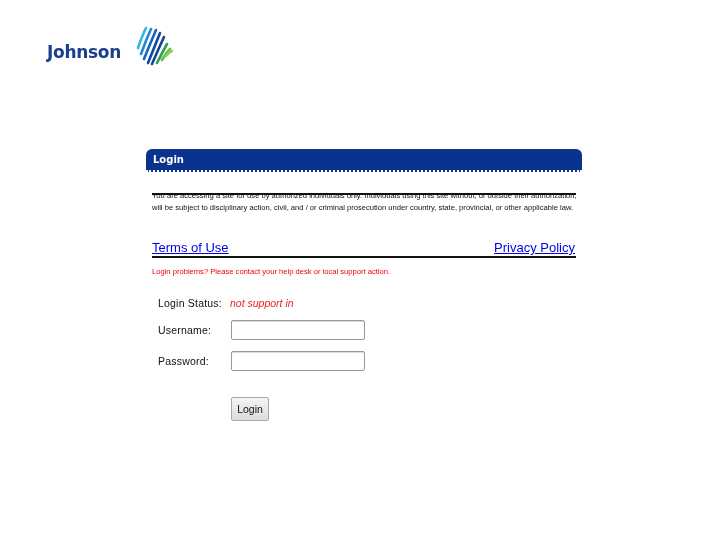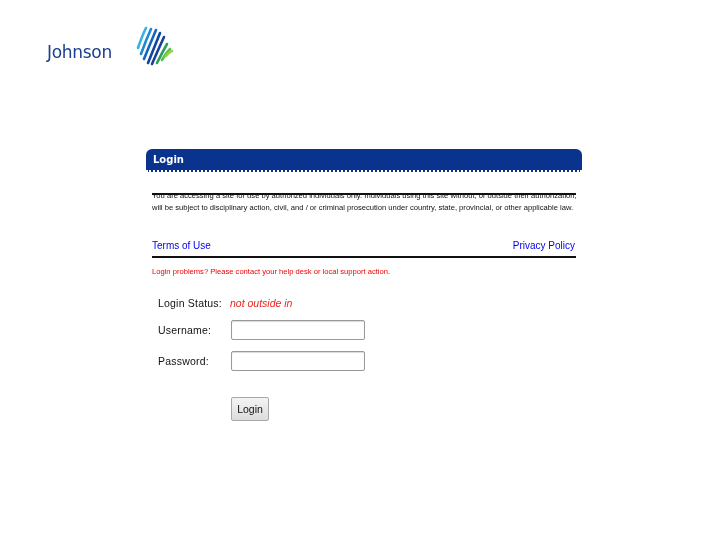--- a/index.html
+++ b/index.html
@@ -9,21 +9,21 @@
       font-family: "Liberation Sans", sans-serif;
       overflow: hidden;
       position: relative;
     }
     .logo {
       position: absolute; left: 44px; top: 26px;
       width: 135px; height: 60px;
     }
     .logo-text {
       position: absolute; left: 0; top: 18px;
-      color: #1b3f8f; font-weight: normal; font-size: 17px; line-height: 17px;
+      color: #1b3f8f; font-weight: bold; font-size: 17px; line-height: 17px;
       letter-spacing: -0.3px;
       font-family: "DejaVu Sans", sans-serif;
     }
     .logo-text .l1 { display: block; padding-left: 3px; }
     .logo-text .l2 { display: block; padding-left: 16px; }
     .logo-mark {
       position: absolute; left: 88px; top: 0px; width: 44px; height: 40px;
     }
     .panel-header {
       position: absolute; left: 146px; top: 149px;
@@ -40,22 +40,22 @@
     }
     .rule {
       position: absolute; left: 152px; width: 424px; height: 2px;
       background: #111111;
     }
     .notice {
       position: absolute; left: 152px; top: 190px; width: 426px;
       font-size: 7.6px; line-height: 12px; color: #111;
     }
     .link {
-      position: absolute; top: 240px; font-size: 10px; color: #0000ee;
-      cursor: pointer;
+      position: absolute; top: 240px; font-size: 13px; color: #0000ee;
+      text-decoration: underline; cursor: pointer;
     }
     .problem {
       position: absolute; left: 152px; top: 267px;
       font-size: 7.6px; color: #ee0000;
     }
     .label {
       position: absolute; left: 158px; font-size: 10.5px; color: #111;
       letter-spacing: 0.2px;
     }
     .status-val {
@@ -110,21 +110,21 @@
 <div class="notice">You are accessing a site for use by authorized individuals only. Individuals using this site without, or outside their authorization, will be subject to disciplinary action, civil, and / or criminal prosecution under country, state, provincial, or other applicable law.</div>
 
 <a class="link" style="left:152px;">Terms of Use</a>
 <a class="link" style="right:152px;">Privacy Policy</a>
 
 <div class="rule" style="top:256px;"></div>
 
 <div class="problem">Login problems? Please contact your help desk or local support action.</div>
 
 <span class="label" style="top:297px;">Login Status:</span>
-<span class="status-val">not outside in</span>
+<span class="status-val">not support in</span>
 
 <span class="label" style="top:324px;">Username:</span>
 <input class="field" style="top: 320px;" type="text" value="">
 
 <span class="label" style="top:355px;text-align:right;">Password:</span>
 <input class="field" style="top: 351px;" type="password" value="">
 
 <button class="btn">Login</button>
 
 </body></html>

